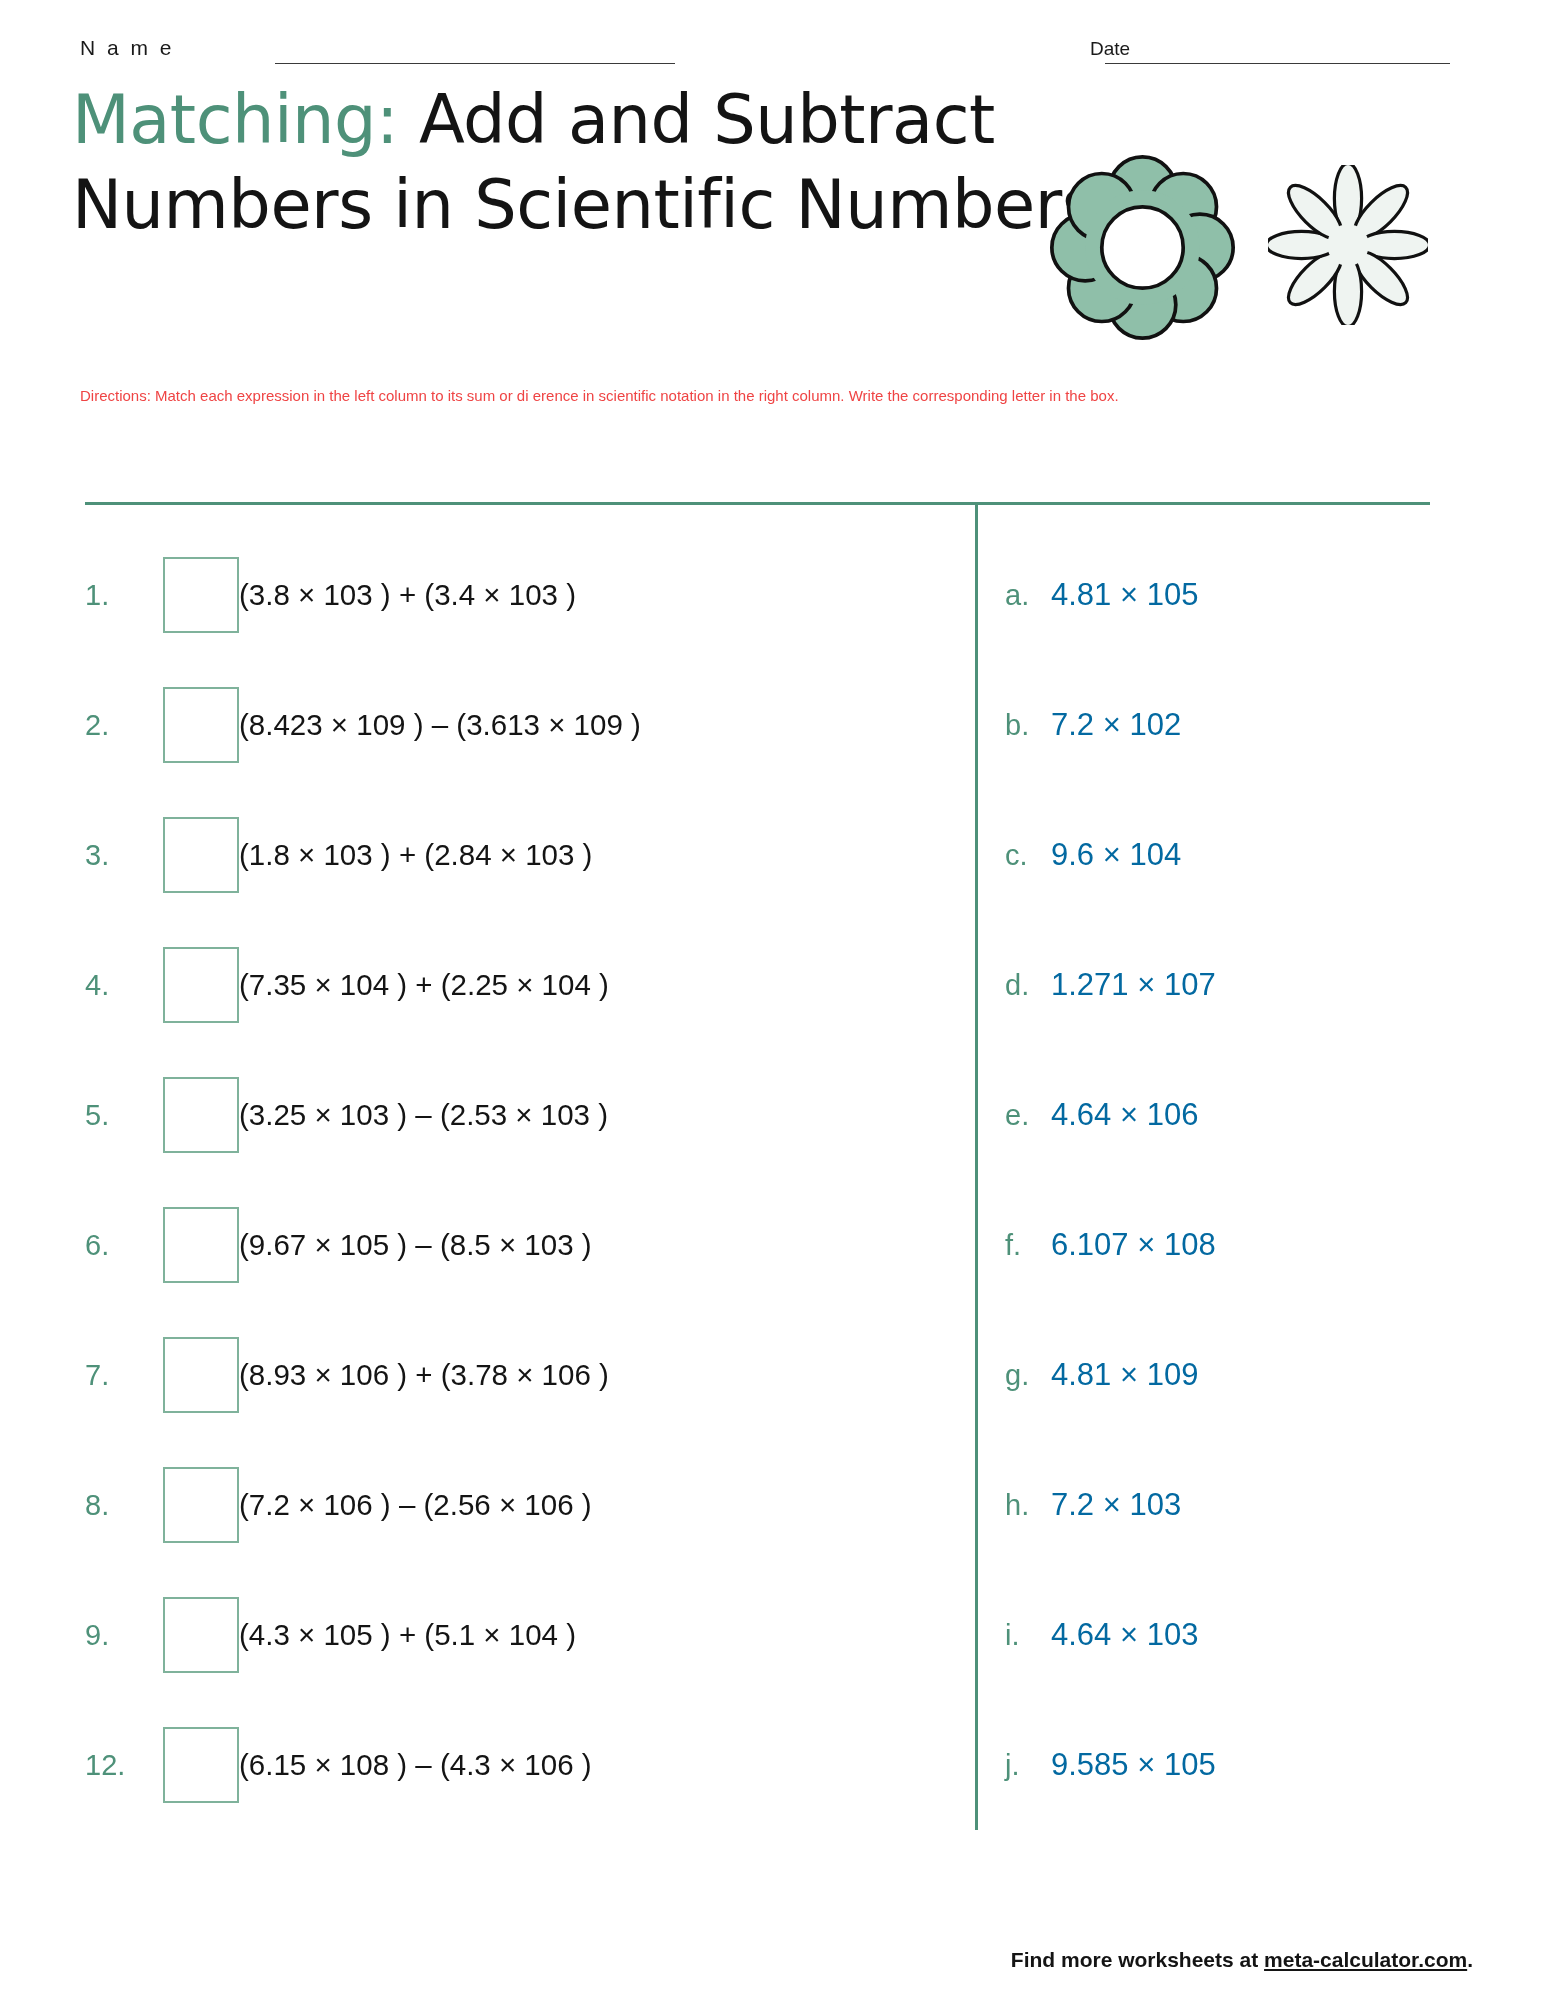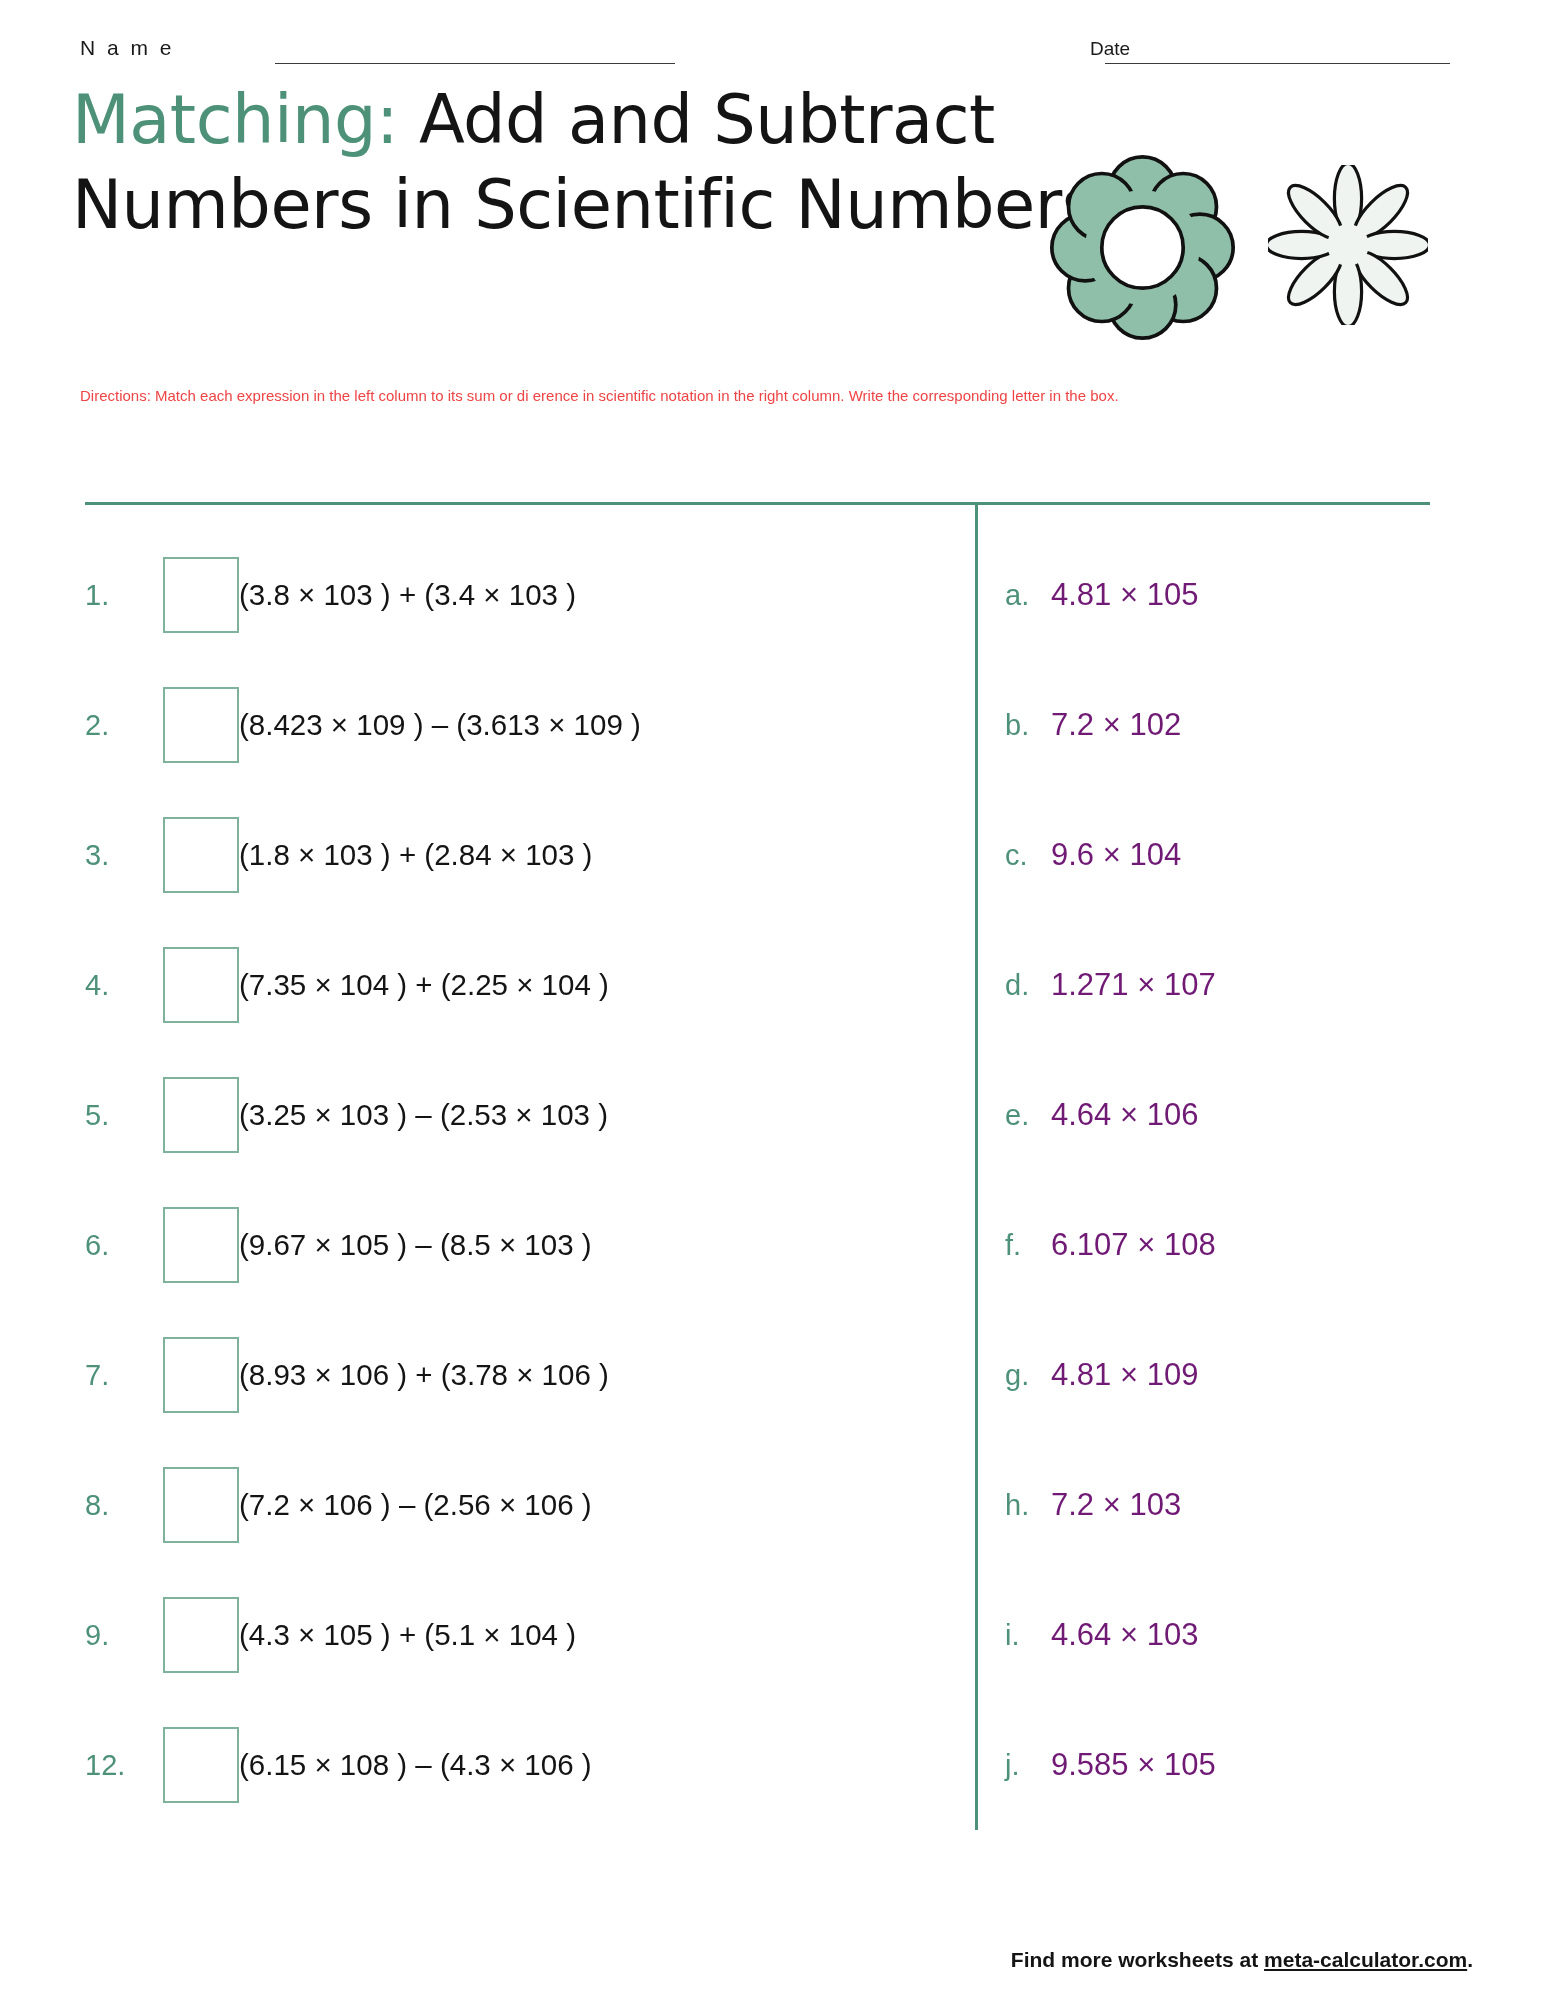--- a/index.html
+++ b/index.html
@@ -174,21 +174,21 @@
   }
   .choice-letter {
     width: 46px;
     flex: 0 0 46px;
     font-size: 29px;
     color: #4e9179;
     font-family: "Liberation Sans", sans-serif;
   }
   .choice-text {
     font-size: 31px;
-    color: #701a75;
+    color: #0369a1;
     font-family: "Liberation Sans", sans-serif;
     white-space: nowrap;
   }
 
   
   .footer {
     position: absolute;
     bottom: 28px;
     right: 72px;
     font-size: 21px;

